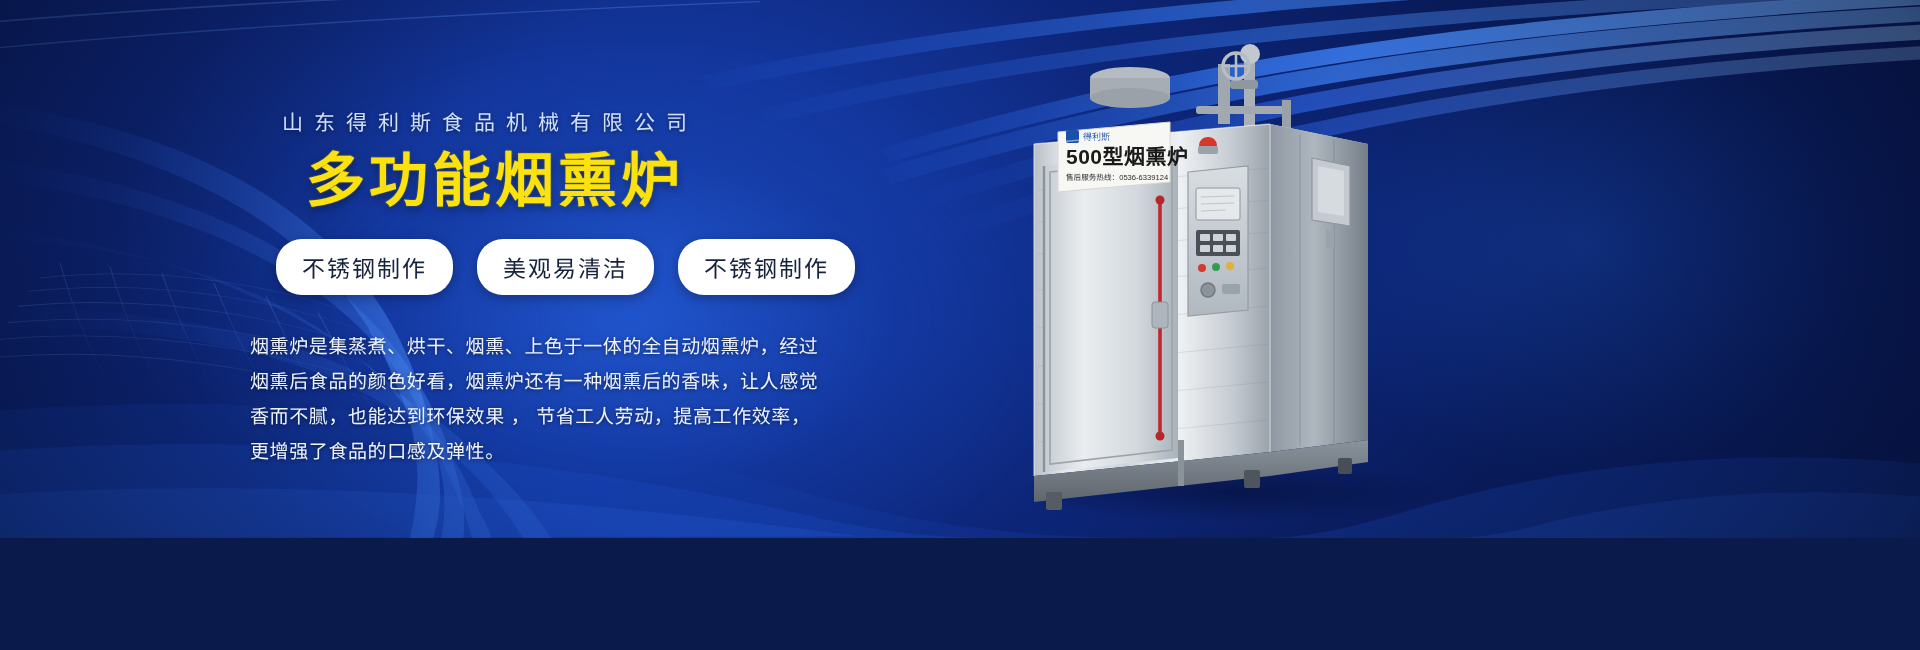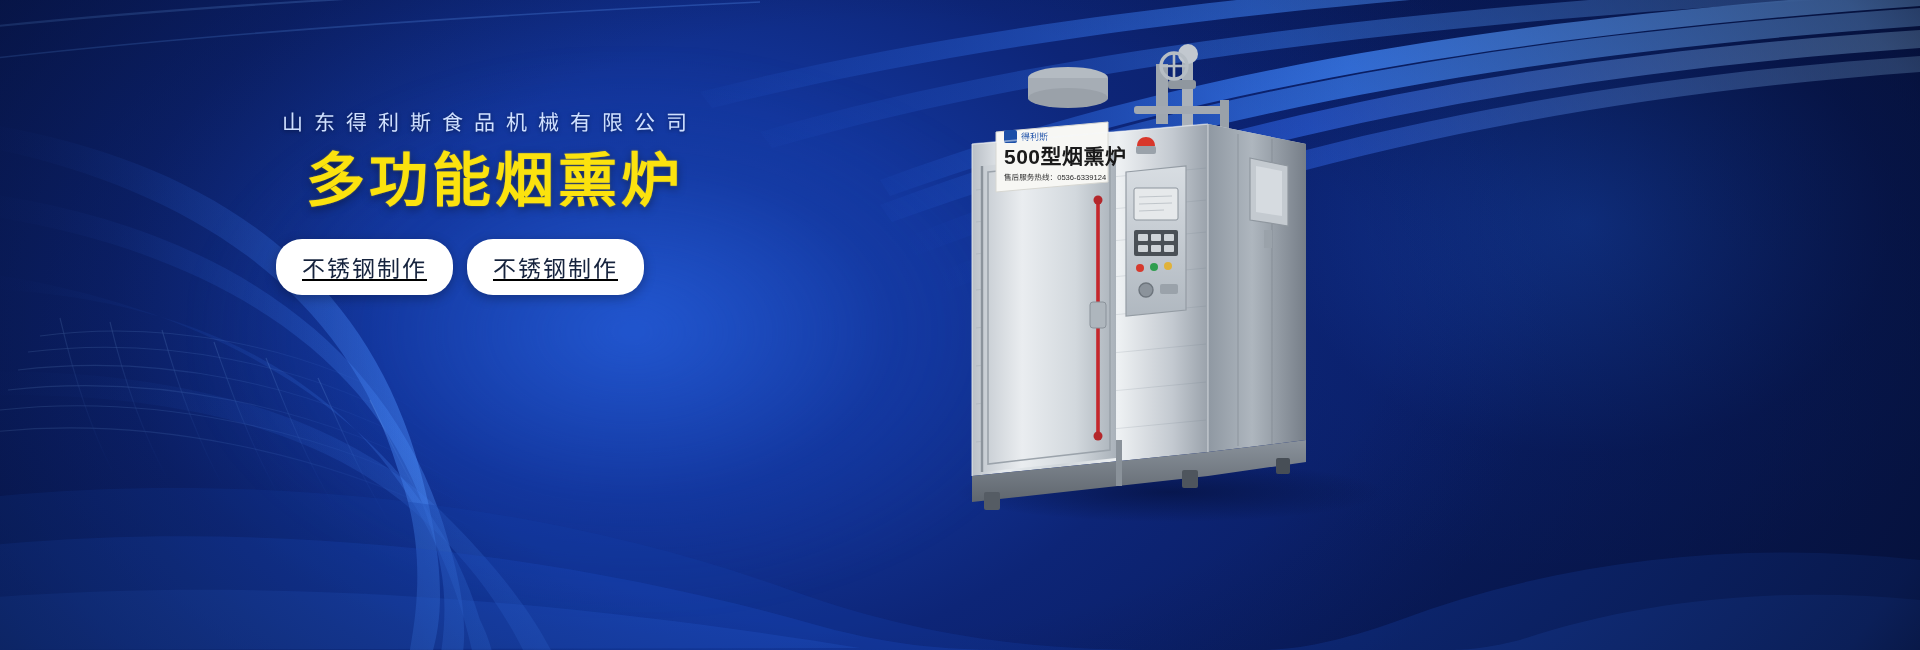--- a/index.html
+++ b/index.html
@@ -3,21 +3,21 @@
 <meta charset="utf-8">
 <style>
   html, body {
     margin: 0;
     padding: 0;
     background: #0a1a4a;
   }
   .banner {
     position: relative;
     width: 1920px;
-    height: 650px;
+    height: 538px;
     overflow: hidden;
     font-family: "Liberation Sans", "DejaVu Sans", sans-serif;
     background:
       radial-gradient(ellipse 900px 620px at 34% 46%, #1a46b4 0%, #13369c 32%, #0d2577 60%, #091c5e 100%),
       linear-gradient(105deg, #06123f 0%, #0b2064 26%, #12399f 52%, #0c2473 76%, #050e33 100%);
   }
 
   
   .fx { position: absolute; inset: 0; pointer-events: none; }
   .fx svg { width: 100%; height: 100%; display: block; }
@@ -61,23 +61,22 @@
     font-size: 59px;
     font-weight: bold;
     color: #fbe20e;
     letter-spacing: 4px;
     line-height: 1.06;
     white-space: nowrap;
     text-shadow: 0 3px 10px rgba(0,0,0,0.40), 0 0 2px rgba(255,230,60,0.5);
   }
   .badges {
     display: flex;
-    gap: 14px;
+    gap: 24px;
     margin: 0 0 34px 30px;
-    text-decoration: underline;
   }
   .badge {
     background: #ffffff;
     color: #16233d;
     font-size: 23px;
     letter-spacing: 2px;
     padding: 11px 26px;
     border-radius: 26px;
     white-space: nowrap;
     box-shadow: 0 3px 12px rgba(0,0,0,0.30);
@@ -88,21 +87,21 @@
     font-size: 19px;
     line-height: 1.85;
     letter-spacing: 0.6px;
     text-shadow: 0 1px 4px rgba(0,0,0,0.55);
     max-width: 570px;
   }
 
   
   .machine {
     position: absolute;
-    left: 920px;
+    left: 982px;
     top: 40px;
     width: 560px;
     height: 500px;
     z-index: 5;
   }
   .machine svg { display: block; width: 100%; height: 100%; }
 
   .ml-title {
     font-family: "Liberation Sans", sans-serif;
     font-weight: bold;
@@ -202,23 +201,25 @@
 
   <div class="vignette"></div>
 
   <div class="content">
     <p class="company">山东得利斯食品机械有限公司</p>
 
     <h1 class="headline">多功能烟熏炉</h1>
 
     <div class="badges">
       <span class="badge">不锈钢制作</span>
+      <span class="badge">美观易清洁</span>
       <span class="badge">不锈钢制作</span>
     </div>
 
+    <p class="desc">烟熏炉是集蒸煮、烘干、烟熏、上色于一体的全自动烟熏炉，经过烟熏后食品的颜色好看，烟熏炉还有一种烟熏后的香味，让人感觉香而不腻，也能达到环保效果 ， 节省工人劳动，提高工作效率，更增强了食品的口感及弹性。</p>
   </div>
 
   <div class="machine">
     <svg viewBox="0 0 560 500" preserveAspectRatio="xMidYMid meet">
       <defs>
         <linearGradient id="steelFront" x1="0" y1="0" x2="1" y2="0">
           <stop offset="0%" stop-color="#b9bfc6"></stop>
           <stop offset="14%" stop-color="#e8ecef"></stop>
           <stop offset="38%" stop-color="#cfd5da"></stop>
           <stop offset="62%" stop-color="#eef1f3"></stop>

